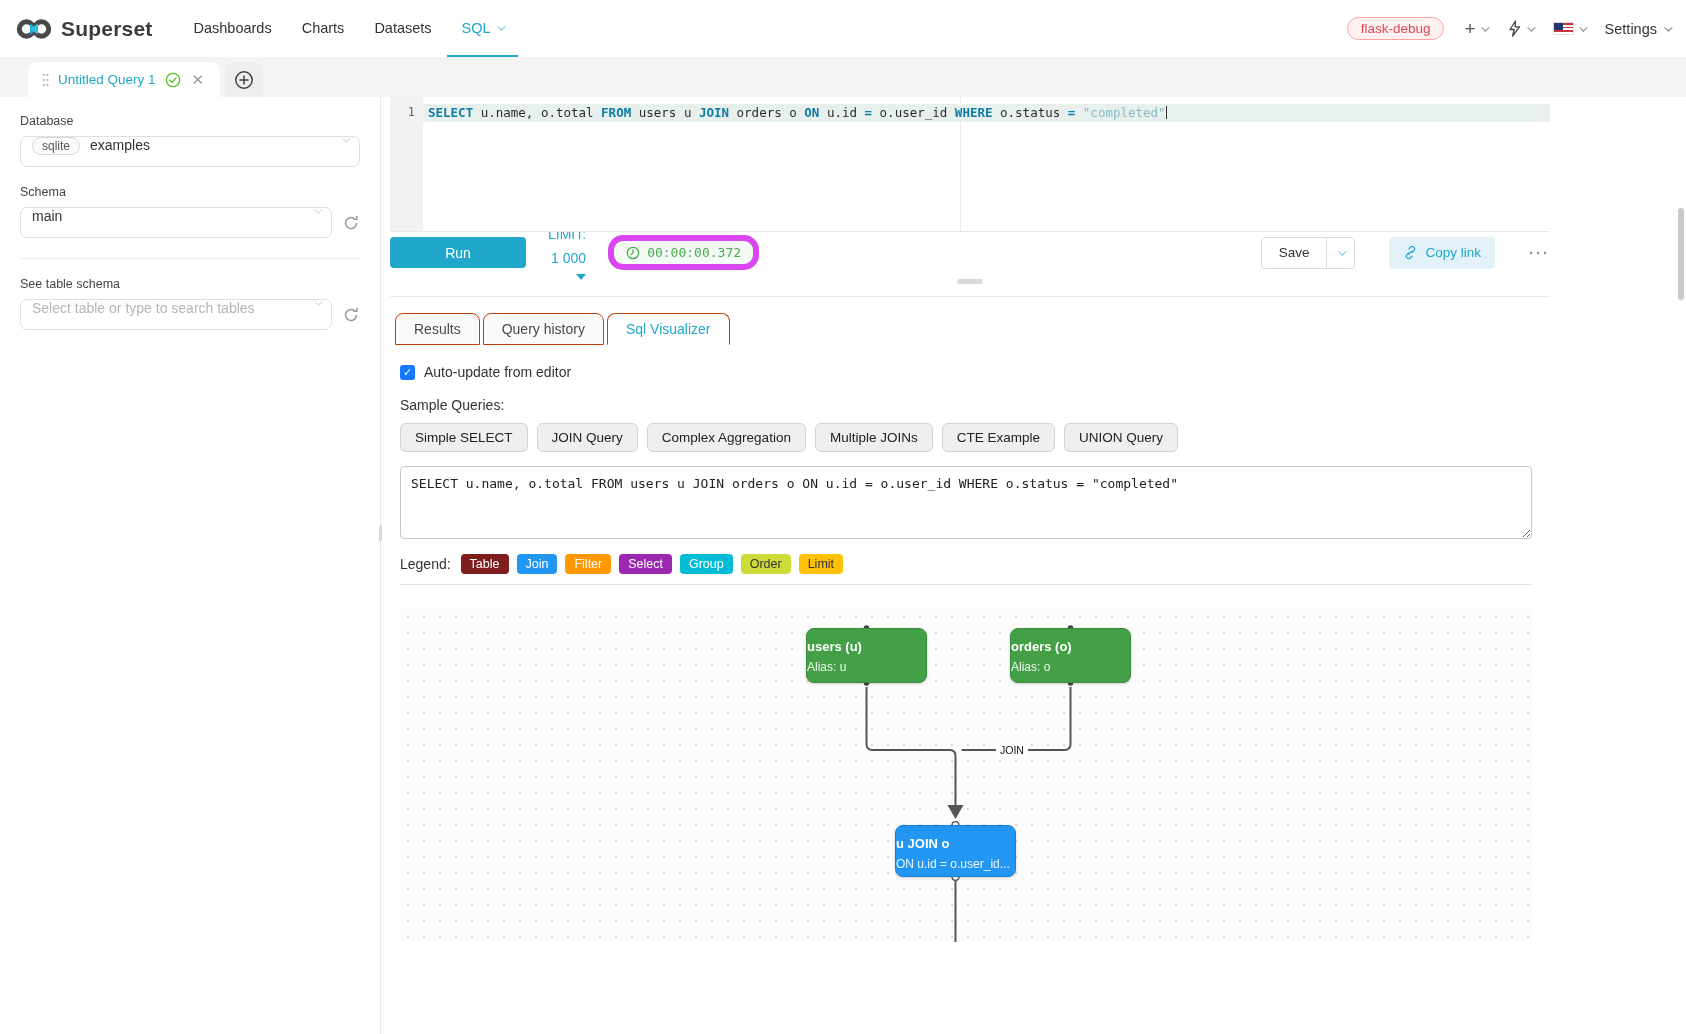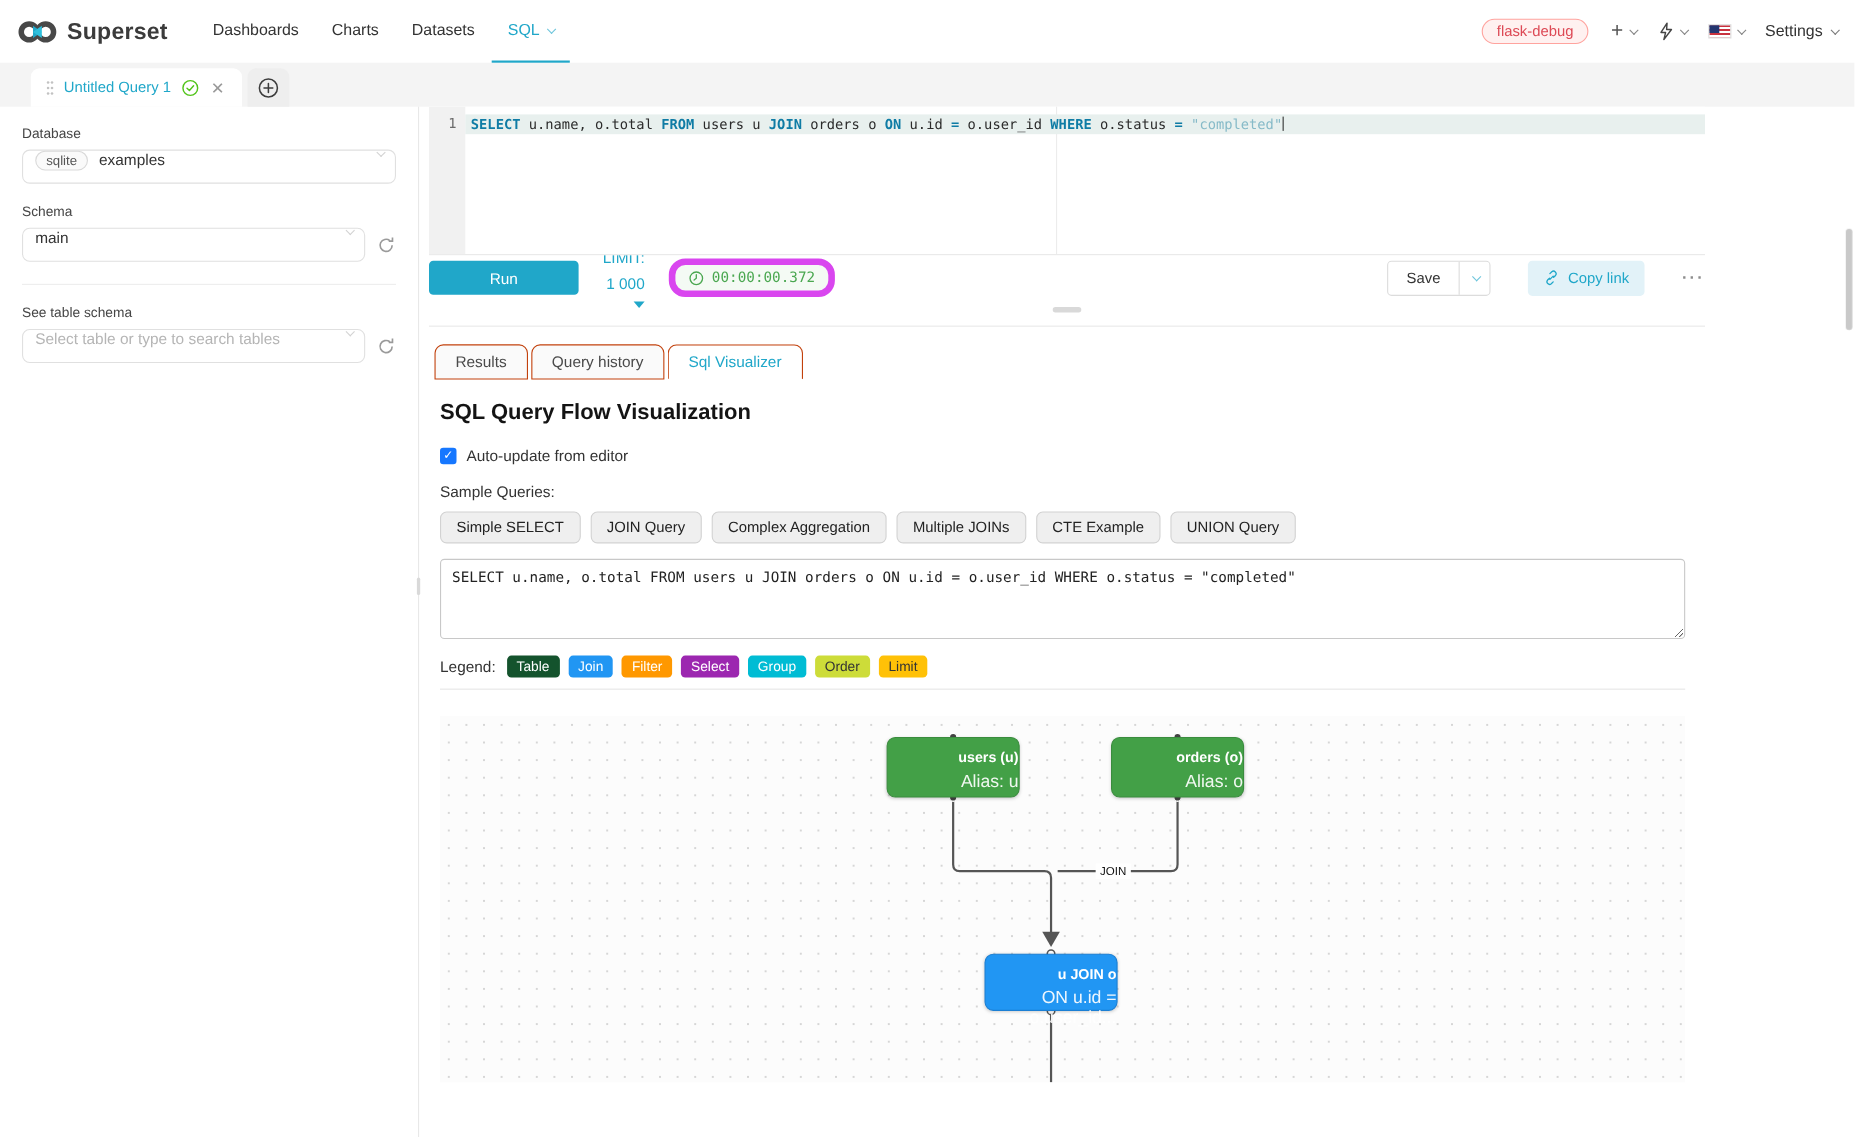--- a/index.html
+++ b/index.html
@@ -107,24 +107,24 @@
     font-family:"DejaVu Sans Mono",monospace; font-size:13px; color:#222; resize:both; display:block; }
   .legend-row { display:flex; align-items:center; gap:8px; margin-top:15px; }
   .legend-label { font-size:14px; color:#333; margin-right:2px; }
   .legend-badge { padding:3px 9px; border-radius:4px; font-size:12.5px; }
   .viz-hr { border:none; border-top:1px solid #e5e5e5; margin-top:10px; width:1132px; }
 
   
   .flow-canvas { position:relative; width:1132px; height:333px; margin-top:24px; background:#fcfcfc;
     background-image:radial-gradient(#d6d6d6 1px, transparent 1.2px); background-size:16px 16px; overflow:hidden; }
   .flow-svg { position:absolute; inset:0; }
-  .flow-node { position:absolute; border-radius:8px; text-align:right; color:#fff; cursor:grab;
+  .flow-node { position:absolute; border-radius:8px; text-align:left; color:#fff; cursor:grab;
     box-shadow:0 1px 3px rgba(0,0,0,.18); padding-top:10px; }
   .flow-node .nt { font-size:13px; font-weight:700; }
-  .flow-node .ns { font-size:16px; opacity:.92; margin-top:6px; }
+  .flow-node .ns { font-size:12px; opacity:.92; margin-top:6px; }
   .edge-label { position:absolute; background:#fff; font-size:10.5px; color:#111; padding:1px 4px;
     transform:translate(-50%,-50%); font-weight:500; }
 
   .scroll-thumb { position:fixed; right:2px; top:208px; width:6px; height:92px; background:#c9c9c9; border-radius:3px; }
 </style>
 </head>
 <body>
 
 <header class="navbar">
   <div class="brand">
@@ -285,21 +285,20 @@
 
       <div class="drag-pill"></div>
 
       <div class="result-tabs-wrap" id="result-tabs">
           <div class="rtab">Results</div>
           <div class="rtab">Query history</div>
           <div class="rtab active">Sql Visualizer</div>
         </div>
 
       <section class="viz">
-        <h2 class="viz-title">SQL Query Flow Visualization</h2>
 
         <div class="chk-row">
           <span class="checkbox" id="auto-chk">✓</span>
           <span class="chk-label">Auto-update from editor</span>
         </div>
 
         <div class="samples-label">Sample Queries:</div>
         <div class="sample-btns" id="sample-buttons">
             <button class="sample-btn">Simple SELECT</button>
             <button class="sample-btn">JOIN Query</button>
@@ -307,21 +306,21 @@
             <button class="sample-btn">Multiple JOINs</button>
             <button class="sample-btn">CTE Example</button>
             <button class="sample-btn">UNION Query</button>
           </div>
 
         <textarea class="sql-textarea" id="query-textarea" spellcheck="false" style="">SELECT u.name, o.total FROM users u JOIN orders o ON u.id = o.user_id WHERE o.status = "completed"</textarea>
 
         <div class="legend-row">
           <span class="legend-label">Legend:</span>
           <span id="legend-badges" style="display:flex;gap:8px;">
-              <span class="legend-badge" style="background: #14532d; color: rgb(255, 255, 255);">Table</span>
+              <span class="legend-badge" style="background: #7f1d1d; color: rgb(255, 255, 255);">Table</span>
               <span class="legend-badge" style="background: rgb(33, 150, 243); color: rgb(255, 255, 255);">Join</span>
               <span class="legend-badge" style="background: rgb(255, 152, 0); color: rgb(255, 255, 255);">Filter</span>
               <span class="legend-badge" style="background: rgb(156, 39, 176); color: rgb(255, 255, 255);">Select</span>
               <span class="legend-badge" style="background: rgb(0, 188, 212); color: rgb(255, 255, 255);">Group</span>
               <span class="legend-badge" style="background: rgb(205, 220, 57); color: rgb(51, 51, 51);">Order</span>
               <span class="legend-badge" style="background: rgb(255, 193, 7); color: rgb(51, 51, 51);">Limit</span>
             </span>
         </div>
 
         <hr class="viz-hr">

